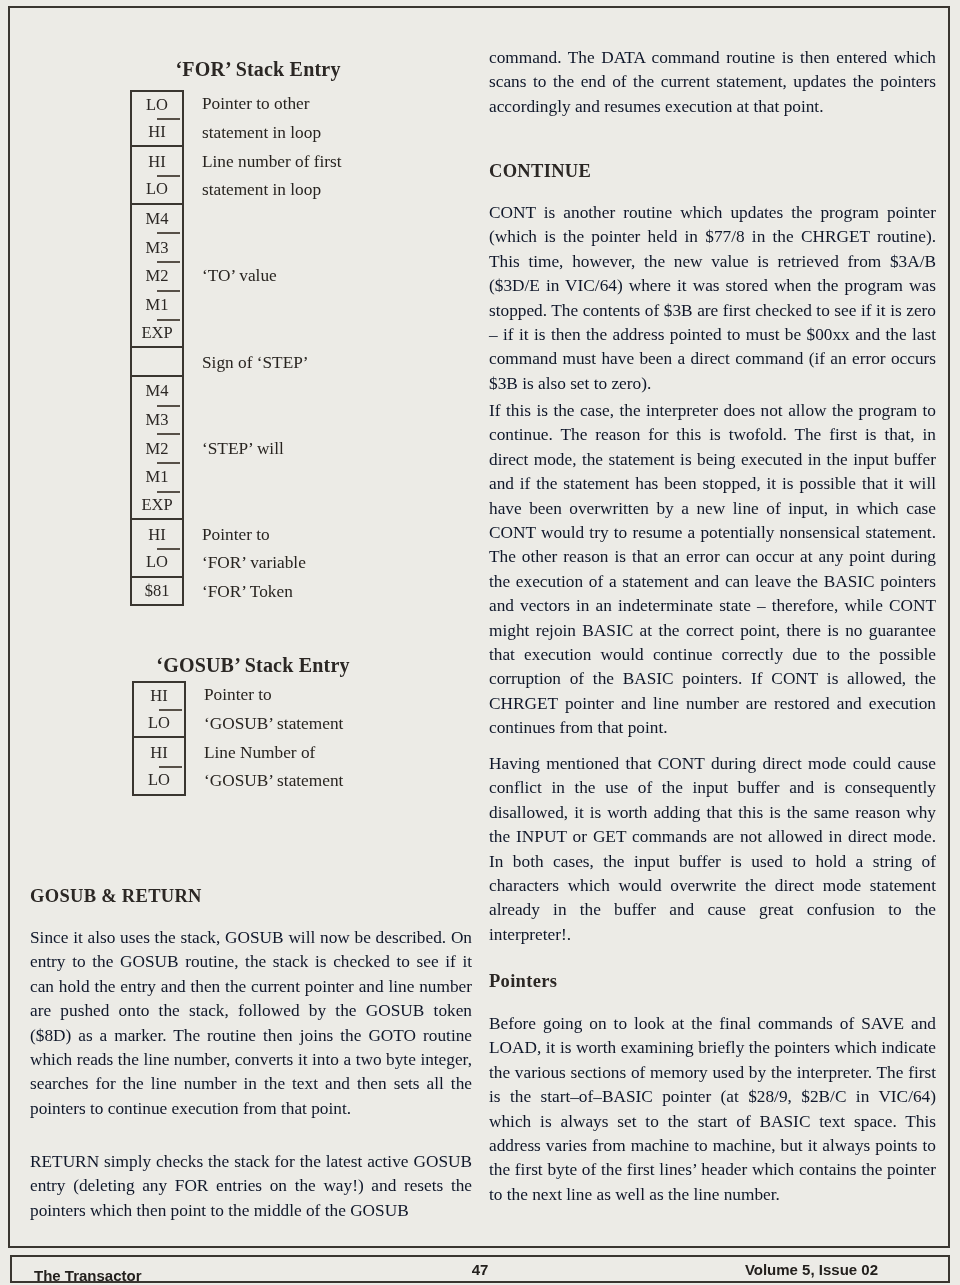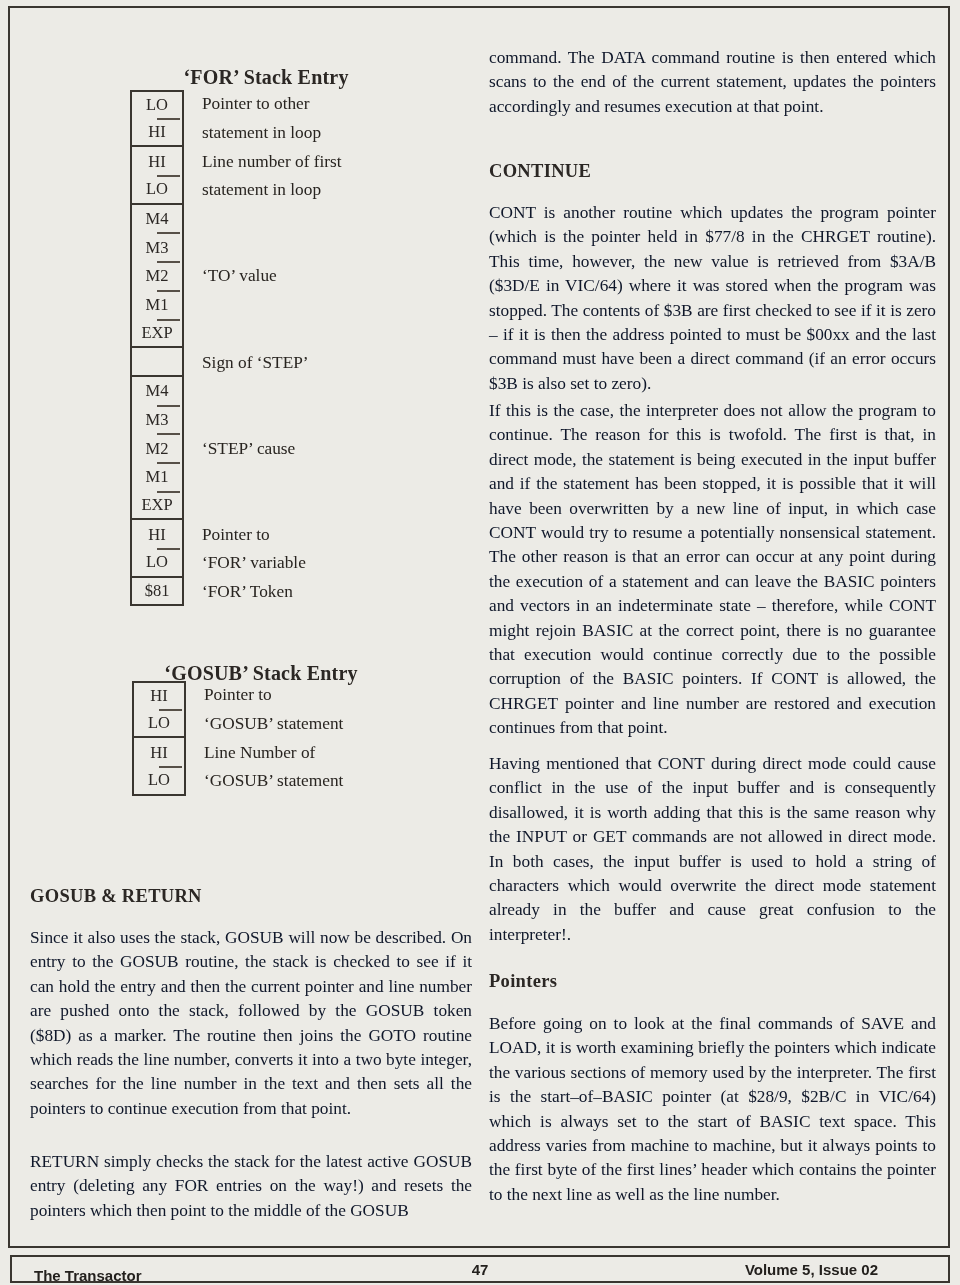--- a/index.html
+++ b/index.html
@@ -20,21 +20,21 @@
   #page{position:absolute;left:0;top:0;width:960px;height:1285px;}
   .frame{
     position:absolute;left:8px;top:6px;width:938px;height:1238px;
     border:2px solid var(--line);
     background:transparent;
   }
   .abs{position:absolute;}
   
   .diagram-title{
     font-weight:bold;font-size:20px;letter-spacing:.2px;
-    text-align:center;margin:16px;
+    text-align:center;margin:8px;
   }
   .section-heading{
     font-weight:bold;font-size:18.5px;letter-spacing:.3px;margin:0;
   }
   
   p.body{
     margin:0;font-size:17.3px;line-height:24.4px;
     text-align:justify;color:#0f172a;
   }
   
@@ -122,21 +122,21 @@
       <div class="stack-row">
         <div class="stack-cell sep-partial">M4</div>
         <div class="stack-label"></div>
       </div>
       <div class="stack-row">
         <div class="stack-cell sep-partial">M3</div>
         <div class="stack-label"></div>
       </div>
       <div class="stack-row">
         <div class="stack-cell sep-partial">M2</div>
-        <div class="stack-label">‘STEP’ cause</div>
+        <div class="stack-label">‘STEP’ will</div>
       </div>
       <div class="stack-row">
         <div class="stack-cell sep-partial">M1</div>
         <div class="stack-label"></div>
       </div>
       <div class="stack-row">
         <div class="stack-cell sep-full">EXP</div>
         <div class="stack-label"></div>
       </div>
       <div class="stack-row">

